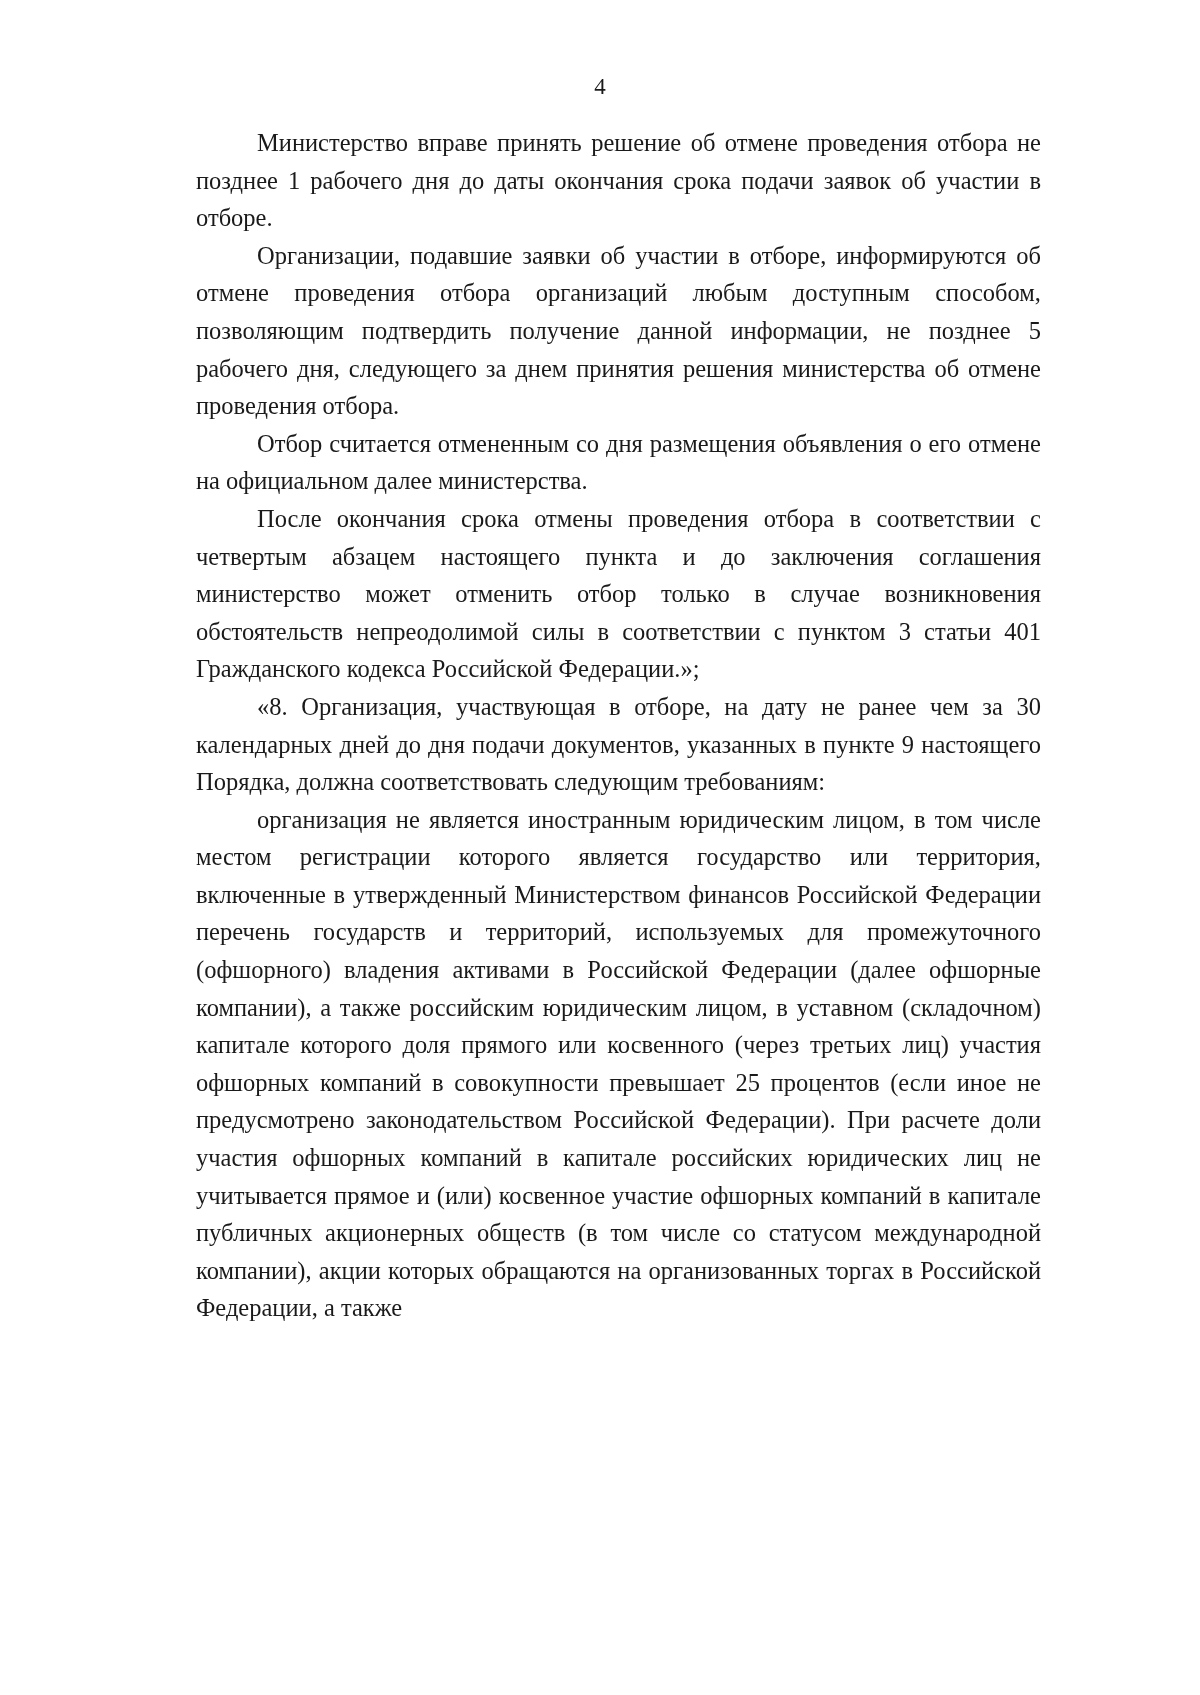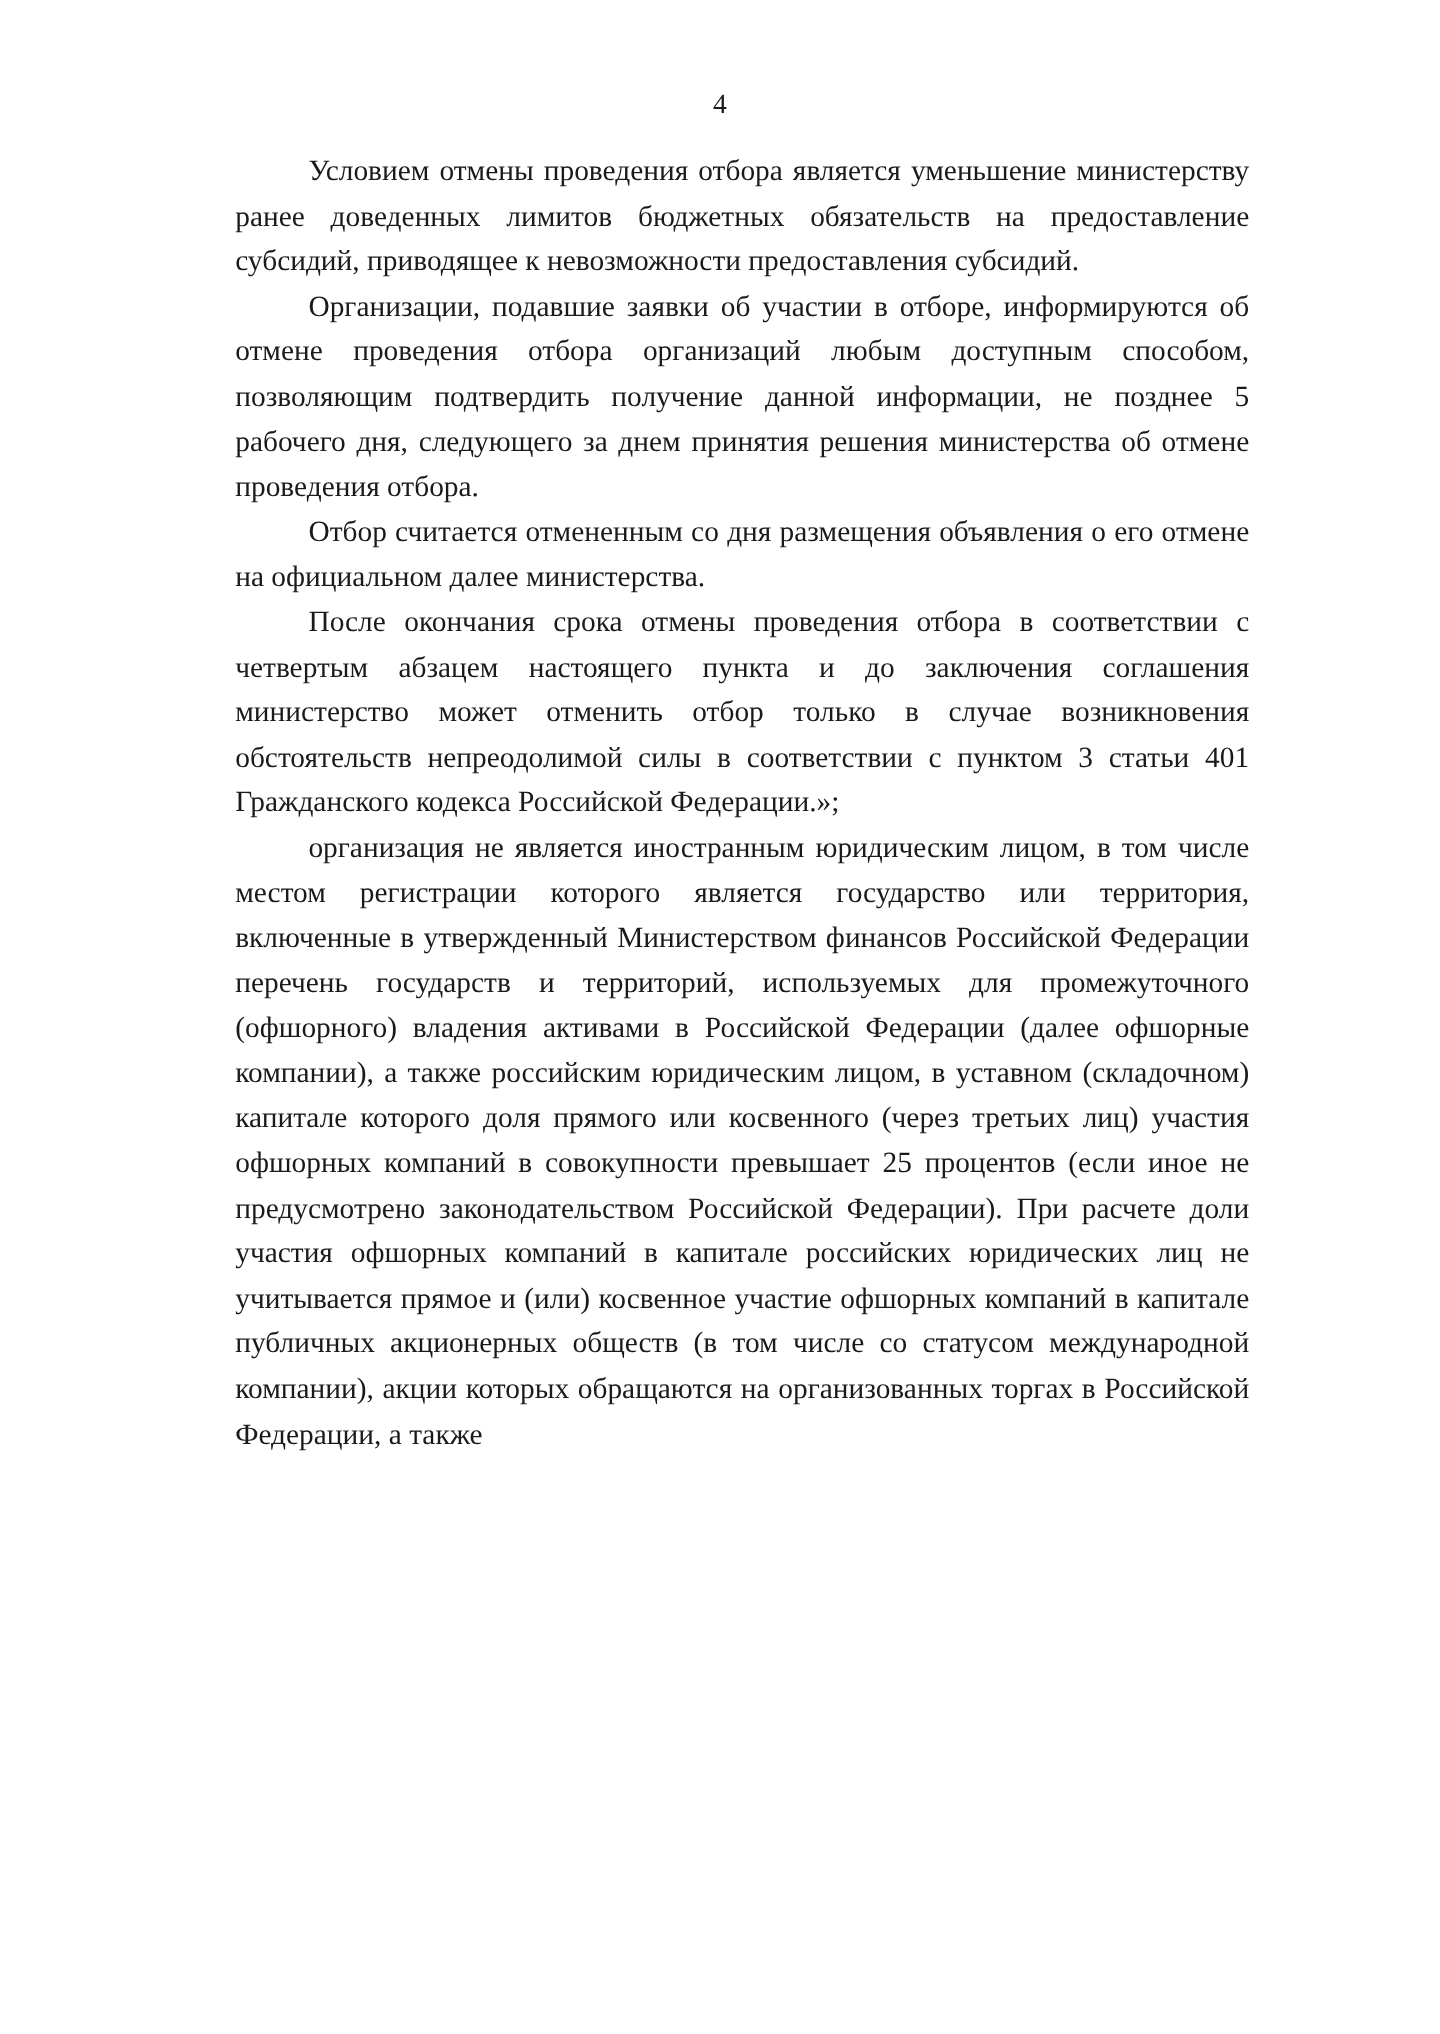--- a/index.html
+++ b/index.html
@@ -45,20 +45,21 @@
   }
 </style>
 </head>
 <body>
 
 <div class="page">
 
   <div class="page-number">4</div>
 
   <div class="content">
-    <p class="para">Условием отмены проведения отбора является уменьшение министерству ранее доведенных лимитов бюджетных обязательств на предоставление субсидий, приводящее к невозможности предоставления субсидий.</p>
+    <p class="para">Министерство вправе принять решение об отмене проведения отбора не позднее 1 рабочего дня до даты окончания срока подачи заявок об участии в отборе.</p>
     <p class="para">Организации, подавшие заявки об участии в отборе, информируются об отмене проведения отбора организаций любым доступным способом, позволяющим подтвердить получение данной информации, не позднее 5 рабочего дня, следующего за днем принятия решения министерства об отмене проведения отбора.</p>
     <p class="para">Отбор считается отмененным со дня размещения объявления о его отмене на официальном далее министерства.</p>
     <p class="para">После окончания срока отмены проведения отбора в соответствии с четвертым абзацем настоящего пункта и до заключения соглашения министерство может отменить отбор только в случае возникновения обстоятельств непреодолимой силы в соответствии с пунктом 3 статьи 401 Гражданского кодекса Российской Федерации.»;</p>
+    <p class="para">«8. Организация, участвующая в отборе, на дату не ранее чем за 30 календарных дней до дня подачи документов, указанных в пункте 9 настоящего Порядка, должна соответствовать следующим требованиям:</p>
     <p class="para">организация не является иностранным юридическим лицом, в том числе местом регистрации которого является государство или территория, включенные в утвержденный Министерством финансов Российской Федерации перечень государств и территорий, используемых для промежуточного (офшорного) владения активами в Российской Федерации (далее офшорные компании), а также российским юридическим лицом, в уставном (складочном) капитале которого доля прямого или косвенного (через третьих лиц) участия офшорных компаний в совокупности превышает 25 процентов (если иное не предусмотрено законодательством Российской Федерации). При расчете доли участия офшорных компаний в капитале российских юридических лиц не учитывается прямое и (или) косвенное участие офшорных компаний в капитале публичных акционерных обществ (в том числе со статусом международной компании), акции которых обращаются на организованных торгах в Российской Федерации, а также</p>
   </div>
 
 </div>
 
 </body></html>

